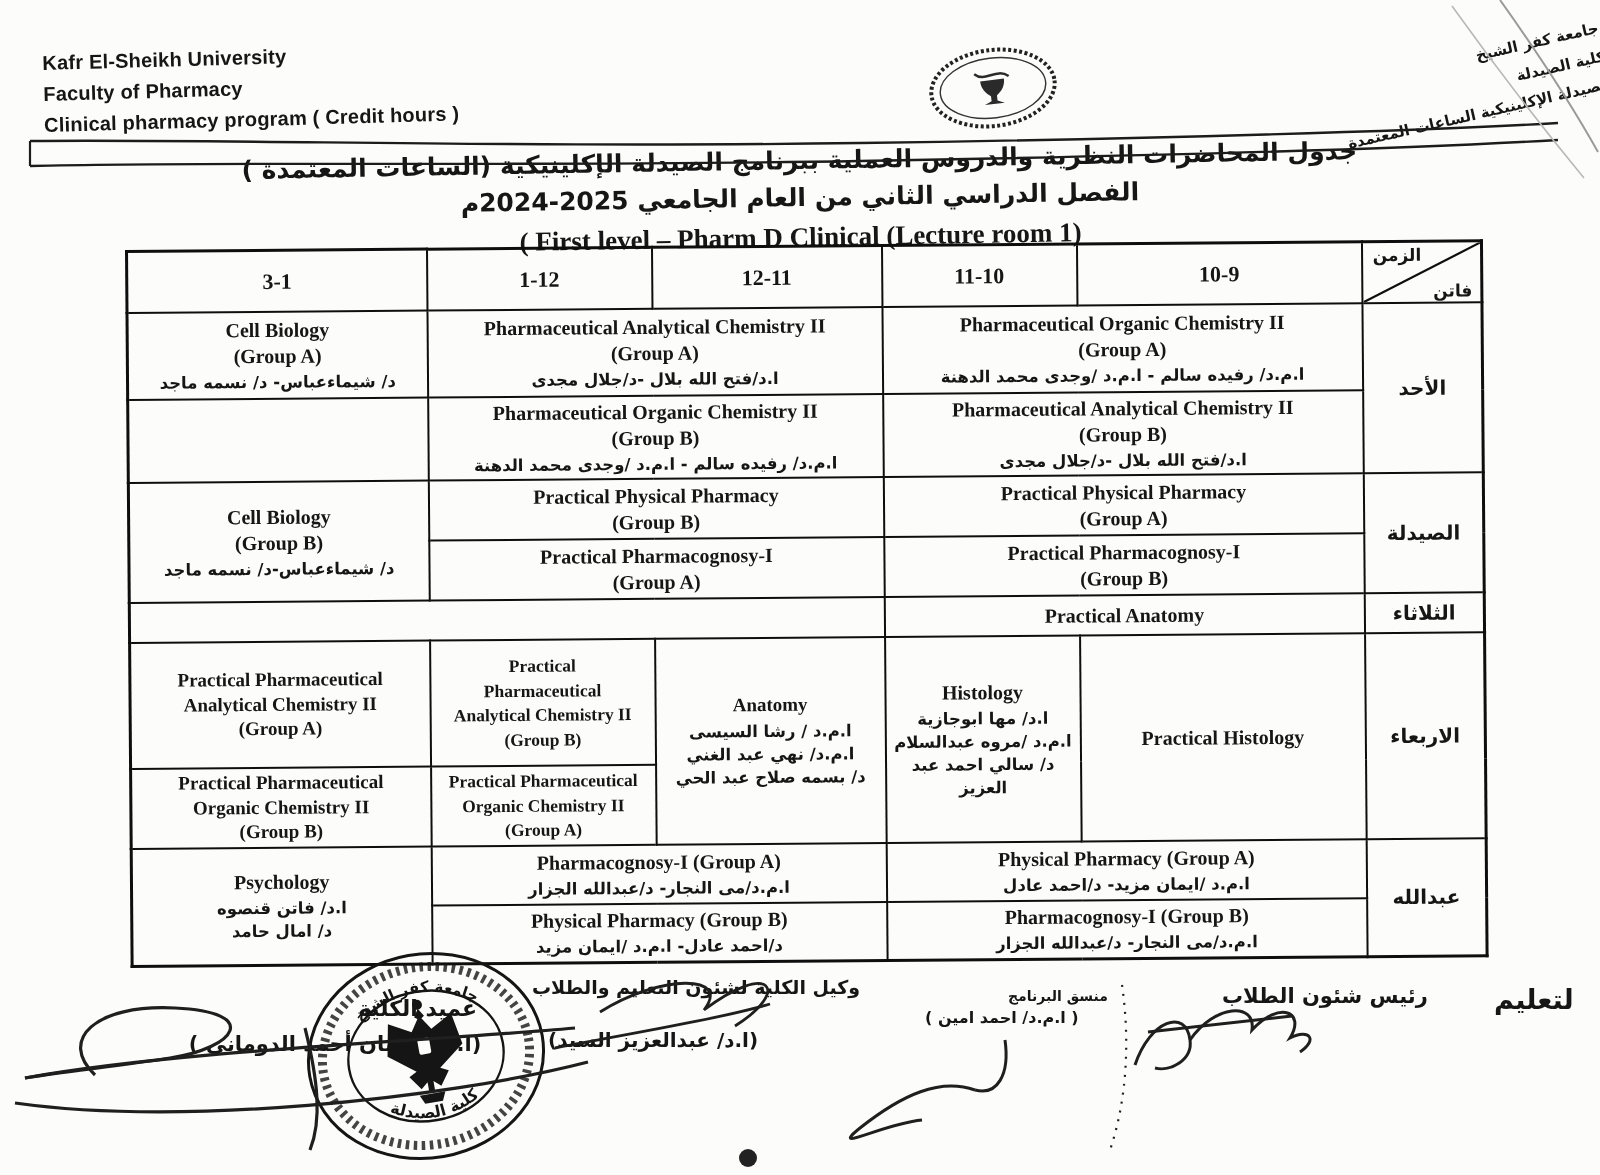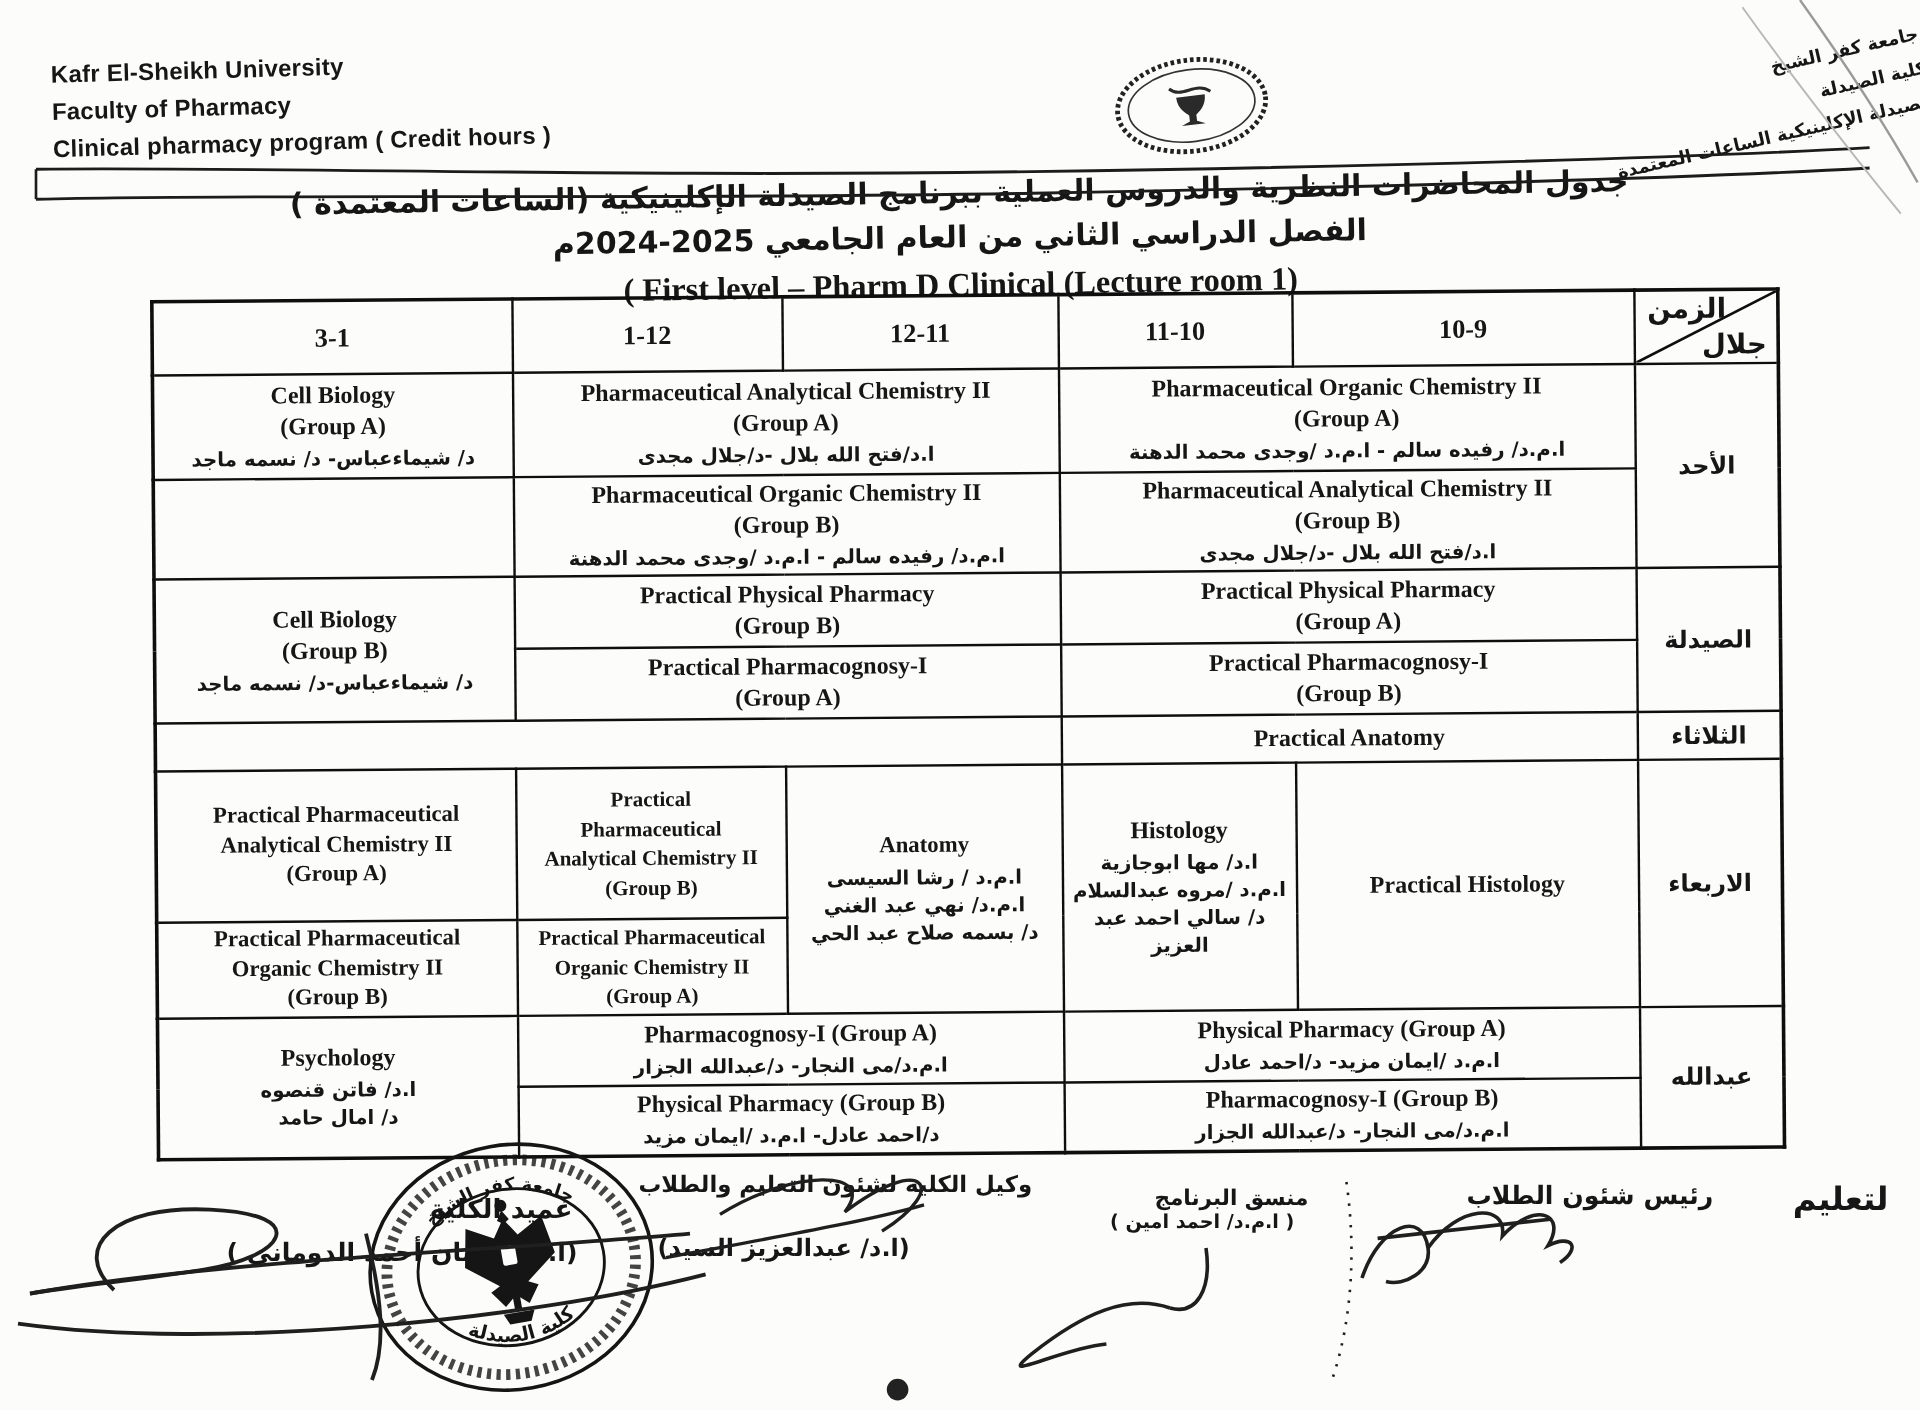--- a/index.html
+++ b/index.html
@@ -31,21 +31,21 @@
                       padding:2px 4px;overflow:hidden}
   .sched th{font-size:22px;font-weight:bold}
   .en{white-space:pre-line;font-weight:bold;font-size:20px;line-height:1.3}
   .en-sm{font-size:17.5px;line-height:1.4}
   .ar{white-space:pre-line;font-family:"DejaVu Sans",sans-serif;direction:rtl;font-weight:bold;
       font-size:16.5px;line-height:1.4;margin-top:2px}
   .day{font-family:"DejaVu Sans",sans-serif;font-weight:bold;font-size:20px;direction:rtl}
   .corner-cell{position:relative;padding:0;height:55px}
   .corner-cell svg{position:absolute;inset:0;width:100%;height:100%;display:block}
   .corner-cell .zl,.corner-cell .yl{position:absolute;font-family:"DejaVu Sans",sans-serif;
-      font-weight:bold;font-size:23px;direction:rtl}
+      font-weight:bold;font-size:17px;direction:rtl}
   .corner-cell .zl{top:2px;left:10px}
   .corner-cell .yl{bottom:1px;right:8px}
 
   
   .sig{position:absolute;font-family:"DejaVu Sans",sans-serif;font-weight:bold;direction:rtl;
        font-size:20px;white-space:nowrap}
   .overlay{position:absolute;left:0;top:0;width:1600px;height:1175px;pointer-events:none}
   .seal{position:absolute;left:292px;top:942px;width:268px;height:228px;transform:rotate(-10deg)}
   .logo{position:absolute;left:918px;top:40px;width:150px;height:96px;transform:rotate(-7deg)}
 </style>
@@ -91,21 +91,21 @@
     <th>3-1</th>
     <th>1-12</th>
     <th>12-11</th>
     <th>11-10</th>
     <th>10-9</th>
     <th class="corner-cell">
       <svg viewBox="0 0 100 100" preserveAspectRatio="none">
         <line x1="0" y1="100" x2="100" y2="0" stroke="#0e0e0e" stroke-width="2.2" vector-effect="non-scaling-stroke"></line>
       </svg>
       <span class="zl">الزمن</span>
-      <span class="yl">جلال</span>
+      <span class="yl">فاتن</span>
     </th>
   </tr>
 
   <tr style="height:87px">
     <td>
       <div class="en">Cell Biology
 (Group A)</div>
       <div class="ar">د/ شيماءعباس- د/ نسمه ماجد</div>
     </td>
     <td colspan="2">
@@ -237,21 +237,21 @@
       <div class="ar">ا.م.د/مى النجار- د/عبدالله الجزار</div>
     </td>
   </tr>
 </tbody>
   </table>
 
 <div class="sig" style="left:358px;top:996px;font-size:22px">عميد الكلية</div>
 <div class="sig" style="left:85px;top:1032px;width:500px;text-align:center;font-size:21px;white-space:normal">(ا.د/ رمضان أحمد الدومانى )</div>
 <div class="sig" style="left:532px;top:976px;font-size:19px">وكيل الكلية لشئون التعليم والطلاب</div>
 <div class="sig" style="left:548px;top:1028px;font-size:20px">(ا.د/ عبدالعزيز السيد)</div>
-<div class="sig" style="left:962px;top:988px;font-size:18px">منسق البرنامج</div>
+<div class="sig" style="left:1008px;top:988px;font-size:14px">منسق البرنامج</div>
 <div class="sig" style="left:925px;top:1008px;font-size:16px">( ا.م.د/ احمد امين )</div>
 <div class="sig" style="left:1222px;top:984px;font-size:21px">رئيس شئون الطلاب</div>
 <div class="sig" style="left:1494px;top:984px;font-size:27px">لتعليم</div>
 
 <svg class="seal" viewBox="0 0 268 228">
   <defs>
     <path id="seal-top-arc" d="M44,96 Q134,4 224,96" fill="none"></path>
     <path id="seal-bottom-arc" d="M72,152 Q134,200 196,152" fill="none"></path>
   </defs>
   <ellipse cx="134" cy="114" rx="118" ry="102" fill="none" stroke="#151515" stroke-width="3"></ellipse>

